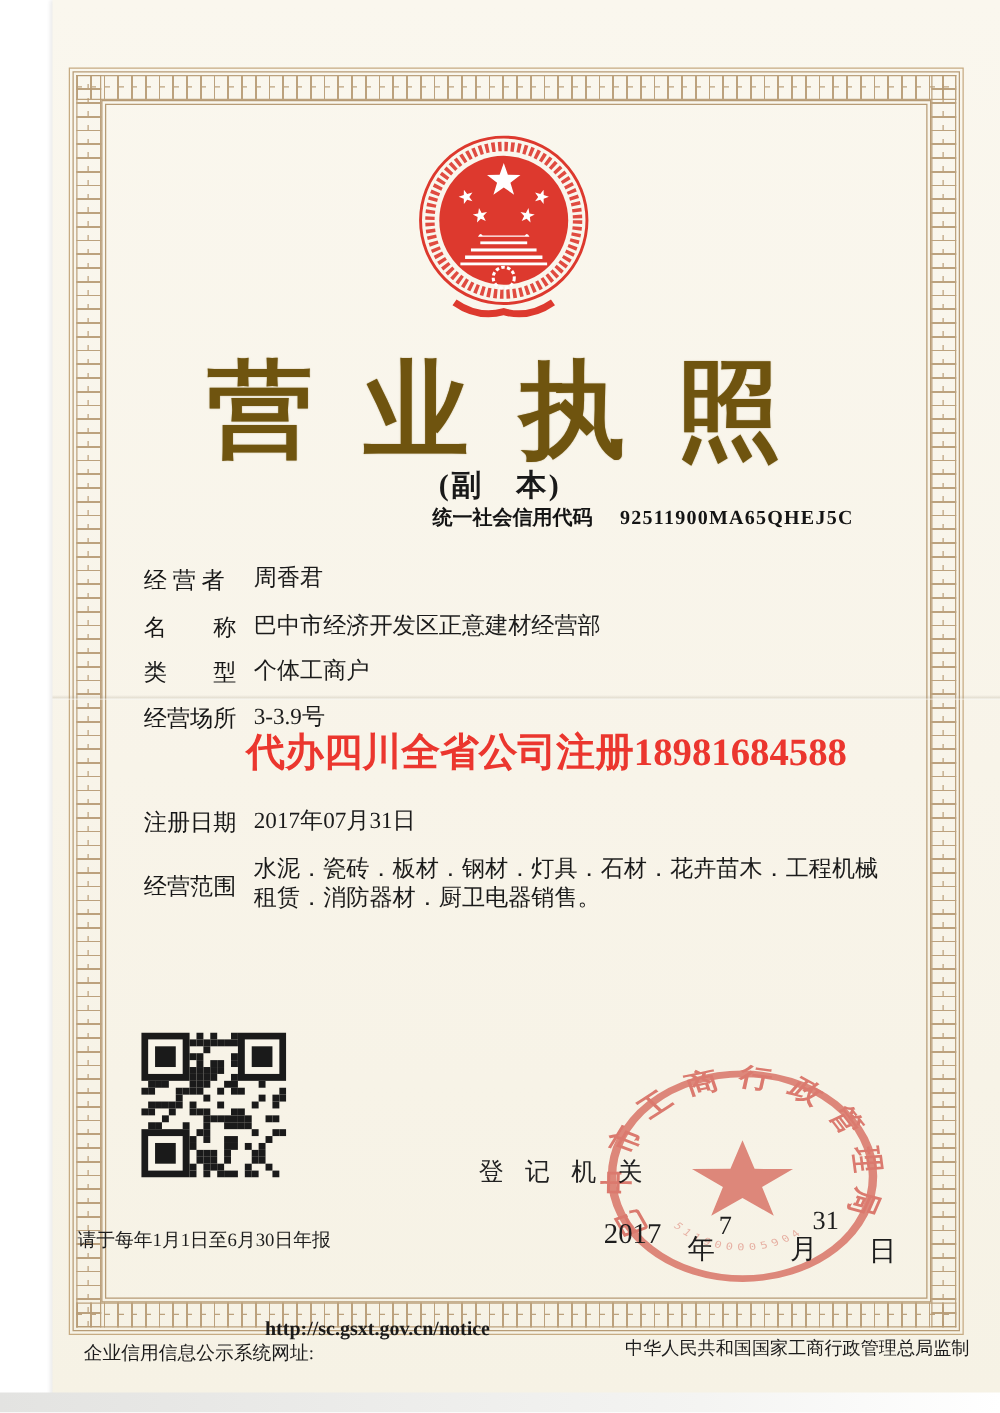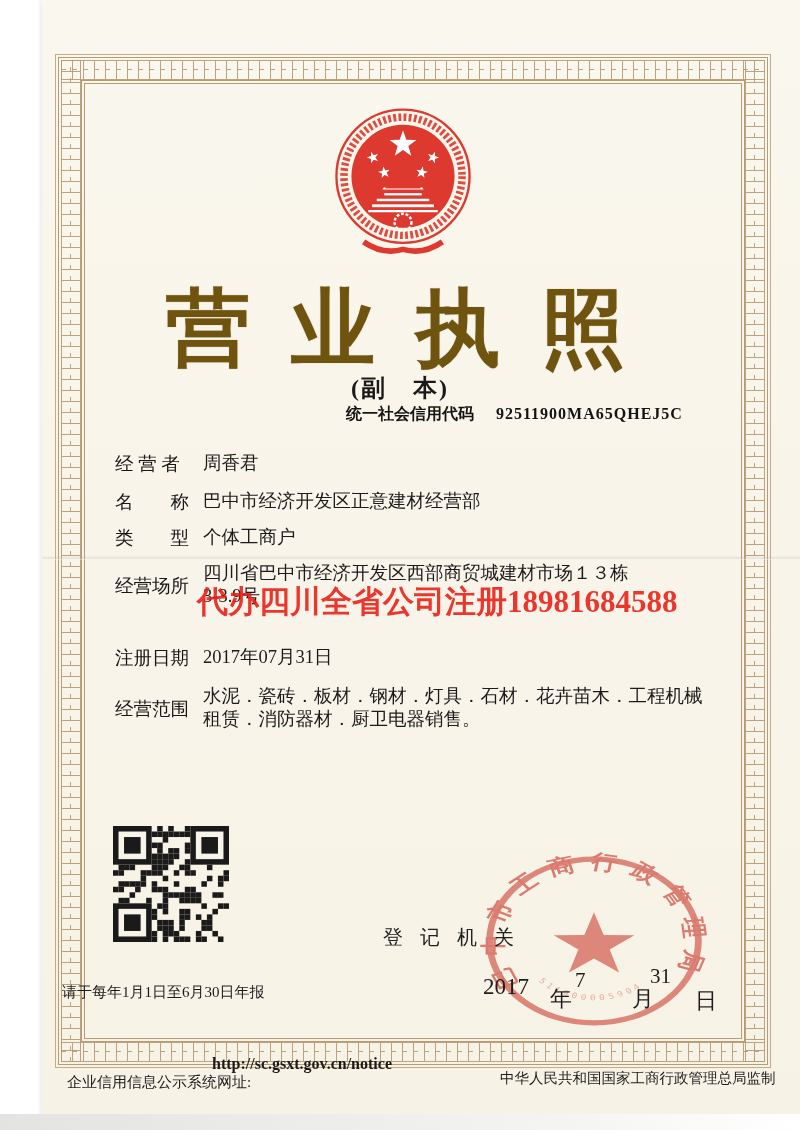--- a/index.html
+++ b/index.html
@@ -147,21 +147,20 @@
     <span class="flabel">名　　称</span>
     <span class="fvalue">巴中市经济开发区正意建材经营部</span>
   </div>
   <div class="row r3">
     <span class="flabel">类　　型</span>
     <span class="fvalue">个体工商户</span>
   </div>
   <div class="row r4">
     <span class="flabel">经营场所</span>
     <span class="fvalue">
-      <span style="display:block">四川省巴中市经济开发区西部商贸城建材市场１３栋</span>
       <span style="display:block">3-3.9号</span>
     </span>
   </div>
   <div class="row r6">
     <span class="flabel">注册日期</span>
     <span class="fvalue">2017年07月31日</span>
   </div>
   <div class="row r7">
     <span class="flabel">经营范围</span>
     <span class="fvalue">

